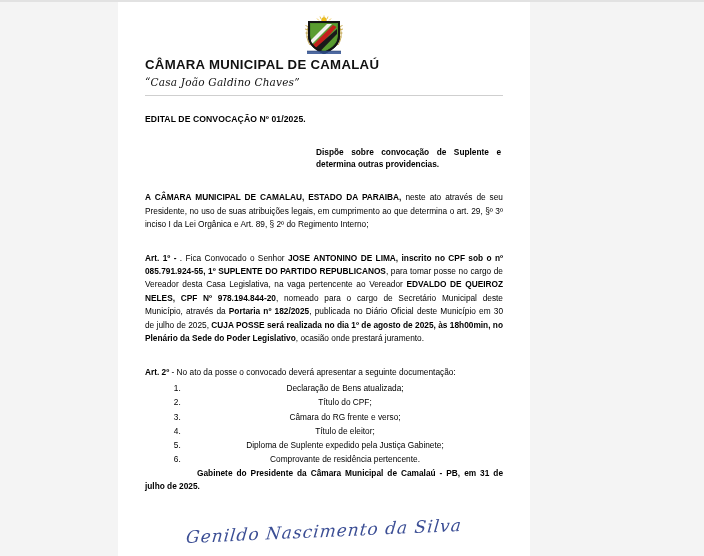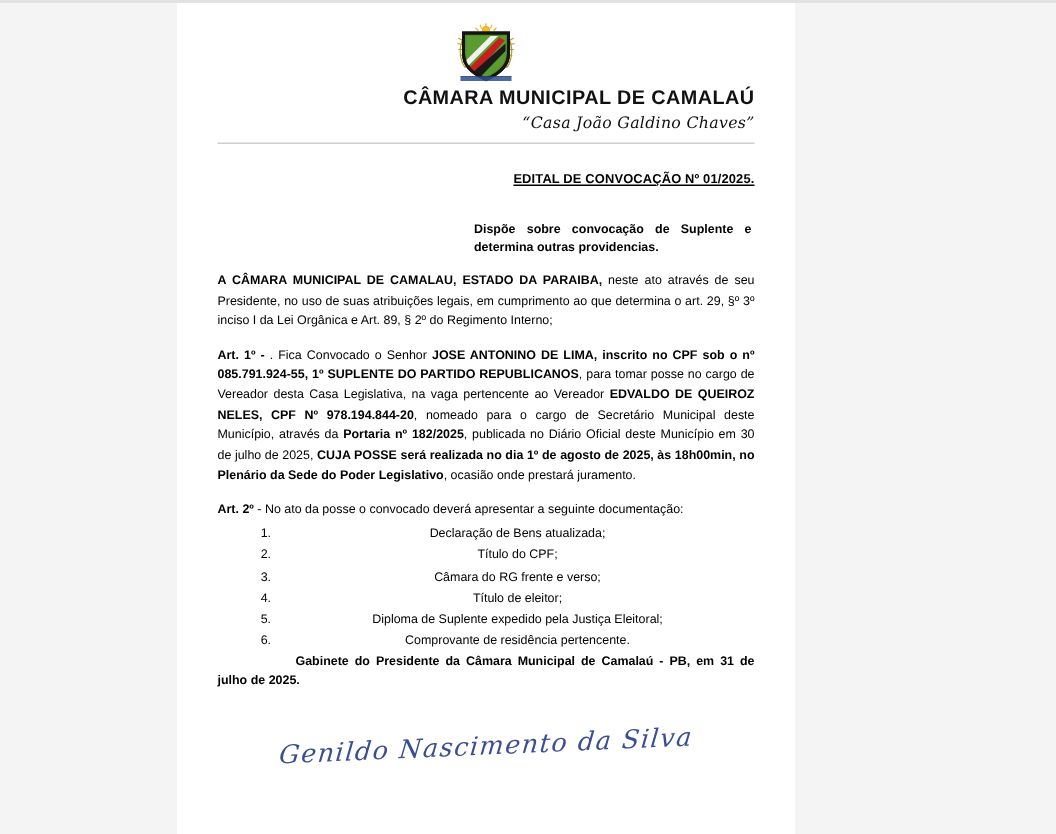--- a/index.html
+++ b/index.html
@@ -31,21 +31,21 @@
     width: 412px;
     height: 554px;
     background: #ffffff;
     box-sizing: border-box;
     padding: 10px 27px 0 27px;
     overflow: hidden;
   }
 
   
   .letterhead {
-    text-align: right;
+    text-align: left;
     padding-top: 2px;
   }
   .emblem {
     width: 44px;
     height: 42px;
     margin: 0 auto 2px auto;
     display: block;
   }
   .org-name {
     font-family: "Liberation Sans", sans-serif;
@@ -66,41 +66,40 @@
     letter-spacing: 0.2px;
   }
   .header-rule {
     margin: 7px 0 0 0;
     border: 0;
     border-top: 1px solid #cfcfcf;
   }
 
   
   .doc-title {
-    text-align: right;
+    text-align: left;
     font-weight: bold;
     font-size: 8.6px;
-    text-decoration: underline;
     margin-top: 18px;
     color: #000;
     letter-spacing: 0.1px;
   }
   .ementa {
     width: 185px;
     margin-left: auto;
     margin-right: 2px;
     margin-top: 22px;
     font-weight: bold;
     font-size: 8.3px;
     line-height: 1.55;
     text-align: justify;
     color: #000;
   }
   .para {
-    margin-top: 9px;
+    margin-top: 20px;
     font-size: 8.3px;
     line-height: 1.62;
     text-align: justify;
     color: #000;
     text-indent: 0;
   }
   .para.tight { margin-top: 2px; }
   .para b { font-weight: bold; }
   .doc-list {
     margin: 2px 0 0 0;
@@ -199,21 +198,21 @@
     </div>
 
     <div class="para">
       <b>Art. 2º</b><span> - No ato da posse o convocado deverá apresentar a seguinte documentação:</span>
     </div>
     <ol class="doc-list">
       <li>Declaração de Bens atualizada;</li>
       <li>Título do CPF;</li>
       <li>Câmara do RG frente e verso;</li>
       <li>Título de eleitor;</li>
-      <li>Diploma de Suplente expedido pela Justiça Eleitoral;</li>
+      <li>Diploma de Suplente expedido pela Justiça Gabinete;</li>
       <li>Comprovante de residência pertencente.</li>
     </ol>
 
     <div class="closing">
       <span style="display:inline-block;width:52px"></span><span>Gabinete do Presidente da Câmara Municipal de Camalaú - PB, em 31 de julho de 2025.</span>
     </div>
 
     <div class="signature-block">
       <div class="handwriting">Genildo Nascimento da Silva</div>
       

